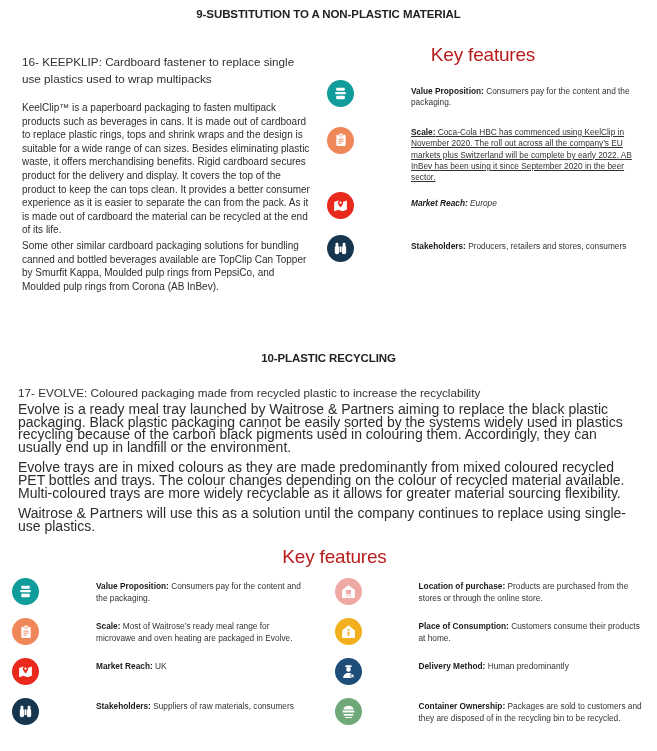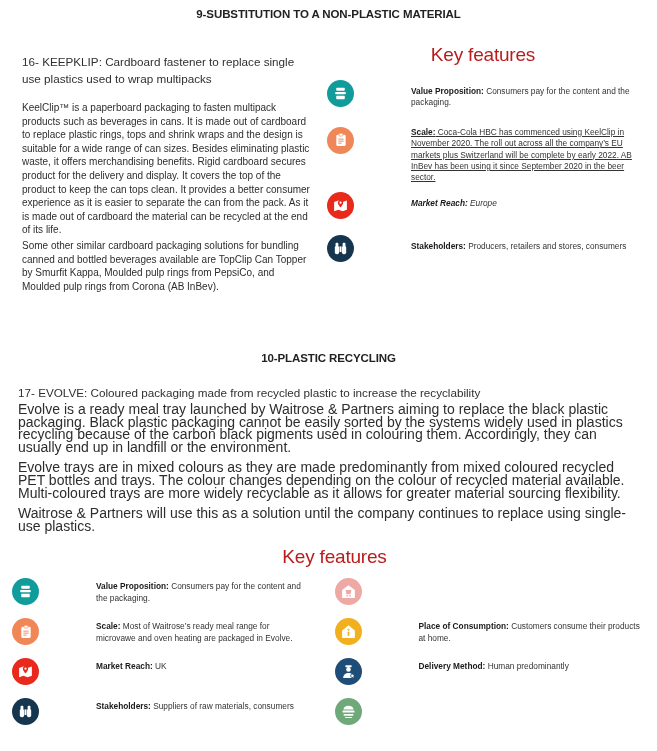--- a/index.html
+++ b/index.html
@@ -295,20 +295,23 @@
 
         <div class="feat">
           <span class="feat-ico" style="background:#EFA9A4">
             <svg width="17" height="17" viewBox="0 0 24 24" aria-hidden="true">
               <path d="M12 3 L21 10 L21 21 L3 21 L3 10 Z" fill="#fff"></path>
               <path d="M8 10 h8 l-1 6 h-6 z" fill="#EFA9A4"></path>
               <circle cx="10" cy="18" r="1.2" fill="#EFA9A4"></circle>
               <circle cx="14.2" cy="18" r="1.2" fill="#EFA9A4"></circle>
             </svg>
           </span>
+          <span class="feat-txt">
+            <b>Location of purchase:</b><span> Products are purchased from the stores or through the online store.</span>
+          </span>
         </div>
 
         <div class="feat">
           <span class="feat-ico" style="background:#F2B01E">
             <svg width="17" height="17" viewBox="0 0 24 24" aria-hidden="true">
               <path d="M12 3 L21 10.5 L21 21 L3 21 L3 10.5 Z" fill="#fff"></path>
               <circle cx="12" cy="9.5" r="1.5" fill="#F2B01E"></circle>
               <rect x="10.8" y="12" width="2.4" height="6.5" rx="1.1" fill="#F2B01E"></rect>
             </svg>
           </span>
@@ -334,19 +337,22 @@
 
         <div class="feat">
           <span class="feat-ico" style="background:#6FA97A">
             <svg width="17" height="17" viewBox="0 0 24 24" aria-hidden="true">
               <path d="M5 9 C5 5.7 8.2 4 12 4 C15.8 4 19 5.7 19 9 Z" fill="#fff"></path>
               <rect x="3.5" y="10.5" width="17" height="3" rx="1.2" fill="#fff"></rect>
               <rect x="5" y="15.5" width="14" height="2.6" rx="1.1" fill="#fff"></rect>
               <rect x="7" y="19.6" width="10" height="1.6" rx="0.8" fill="#fff"></rect>
             </svg>
           </span>
+          <span class="feat-txt">
+            <b>Container Ownership:</b><span> Packages are sold to customers and they are disposed of in the recycling bin to be recycled.</span>
+          </span>
         </div>
 
       </div>
     </div>
   </div>
 
 </div>
 
 </body></html>

